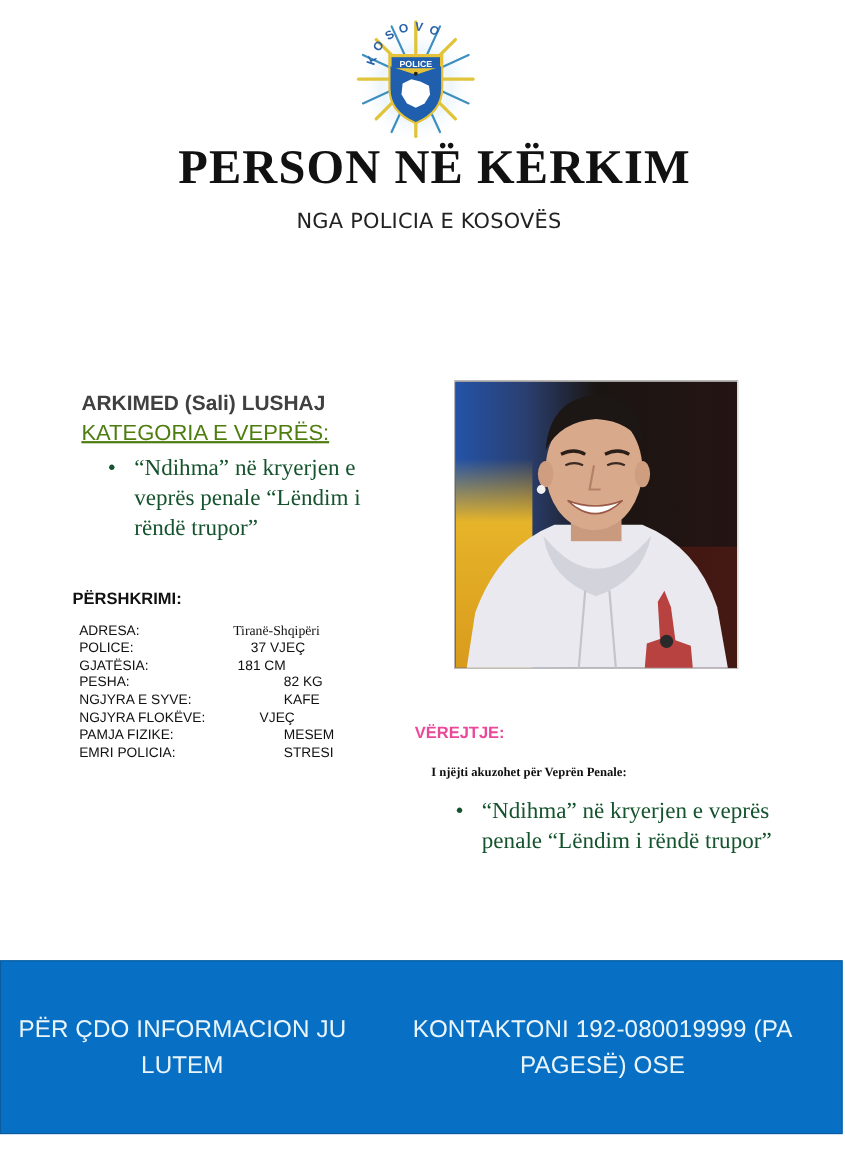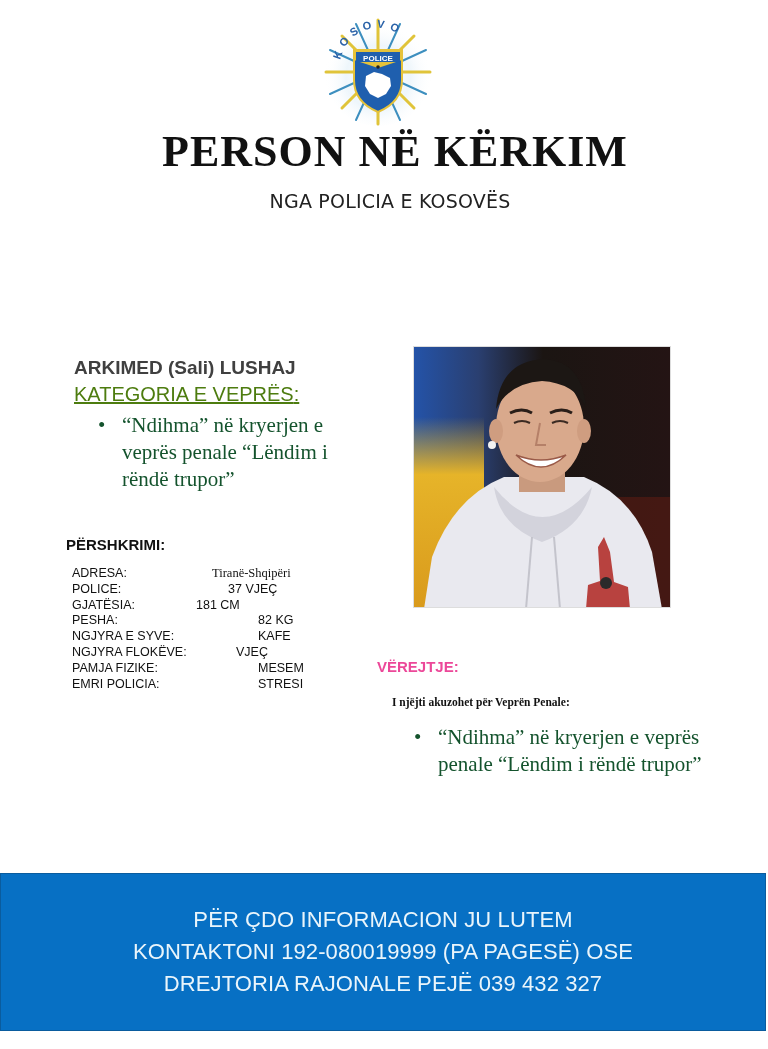--- a/index.html
+++ b/index.html
@@ -28,21 +28,21 @@
     .desc-row .v { position: absolute; }
 
     .photo { position: absolute; left: 413px; top: 346px; width: 258px; height: 262px; overflow: hidden;
       background: #1a1412; border: 1px solid #ddd; }
 
     .rem-label { position: absolute; left: 377px; top: 658px; font-size: 15px; font-weight: bold; color: #ec4899; }
     .rem-sub { position: absolute; left: 392px; top: 696px; font-family: Liberation Serif, serif; font-weight: bold; font-size: 11.5px; color: #111; }
     .right-list { left: 414px; top: 724px; width: 300px; font-size: 21px; line-height: 27px; }
 
     .banner { position: absolute; left: 0; top: 873px; width: 766px; height: 158px; background: #0770c4;
-      border: 1px solid #0a5c9e; display: flex; flex-direction: column; align-items: center; justify-content: center; }
+      border: 1px solid #0a5c9e; display: flex; flex-direction: row; align-items: center; justify-content: center; }
     .banner .line { color: #eaf5fb; font-size: 22px; line-height: 32px; letter-spacing: 0.1px; text-align: center; }
   </style>
 </head>
 <body>
 
 <div class="logo">
   <svg width="112" height="112" viewBox="0 0 112 112">
     <defs>
       <radialGradient id="glow" cx="50%" cy="55%" r="50%">
         <stop offset="0%" stop-color="#ffffff"></stop>
@@ -100,21 +100,21 @@
   <div class="desc-row">
     <span class="k">ADRESA:</span>
     <span class="v" style="left:140px;font-family:'Liberation Serif',serif;">Tiranë-Shqipëri</span>
   </div>
   <div class="desc-row">
     <span class="k">POLICE:</span>
     <span class="v" style="left:132px;margin-left:24px;">37 VJEÇ</span>
   </div>
   <div class="desc-row">
     <span class="k">GJATËSIA:</span>
-    <span class="v" style="left:124px;">181 CM</span>
+    <span class="v" style="left:144px;">181 CM</span>
   </div>
   <div class="desc-row">
     <span class="k">PESHA:</span>
     <span class="v" style="left:186px;">82 KG</span>
   </div>
   <div class="desc-row">
     <span class="k">NGJYRA E SYVE:</span>
     <span class="v" style="left:186px;">KAFE</span>
   </div>
   <div class="desc-row">
@@ -181,14 +181,13 @@
 
 <div class="rem-label">VËREJTJE:</div>
 <div class="rem-sub">I njëjti akuzohet për  Veprën Penale:</div>
 <ul class="bullet-list right-list">
   <li>“Ndihma” në kryerjen e veprës penale “Lëndim i rëndë trupor”</li>
 </ul>
 
 <div class="banner">
   <div class="line">PËR ÇDO INFORMACION JU LUTEM</div>
   <div class="line">KONTAKTONI 192-080019999 (PA PAGESË) OSE</div>
-  <div class="line">DREJTORIA RAJONALE PEJË 039 432 327</div>
 </div>
 
 </body></html>

